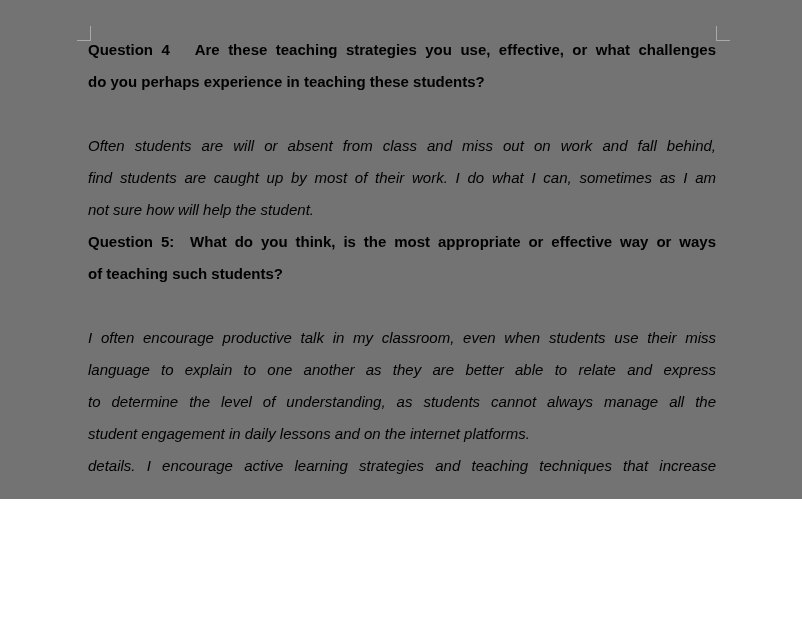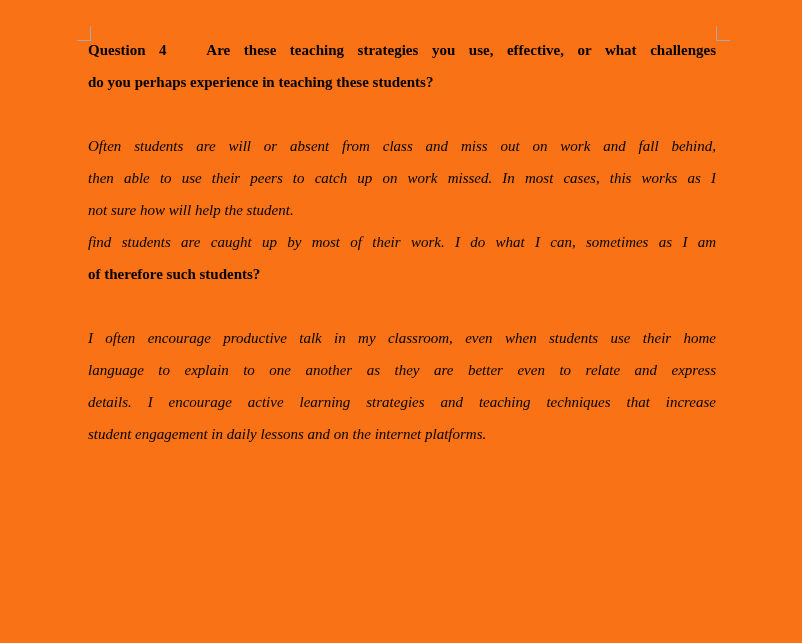--- a/index.html
+++ b/index.html
@@ -3,24 +3,24 @@
 <meta charset="utf-8">
 <style>
   html, body {
     margin: 0;
     padding: 0;
     background: #ffffff;
   }
   .page {
     position: relative;
     width: 802px;
-    height: 643px;
-    background: #f97316;
+    height: 499px;
+    background: #737373;
     overflow: hidden;
-    font-family: Liberation Serif, serif;
+    font-family: Liberation Sans, sans-serif;
     color: #000000;
   }
   
   .crop-mark {
     position: absolute;
     width: 13px;
     height: 14px;
     border: 0 solid #a9a9a9;
   }
   .crop-mark.tl {
@@ -74,32 +74,33 @@
 
     <div class="heading">
       <div class="line">Question 4&nbsp;&nbsp; Are these teaching strategies you use, effective, or what challenges</div>
       <div class="line last">do you perhaps experience in teaching these students?</div>
     </div>
 
     <div class="blank-line"></div>
 
     <div class="answer">
       <div class="line">Often students are will or absent from class and miss out on work and fall behind,</div>
-      <div class="line">then able to use their peers to catch up on work missed. In most cases, this works as I</div>
+      <div class="line">find students are caught up by most of their work. I do what I can, sometimes as I am</div>
       <div class="line last">not sure how will help the student.</div>
-      <div class="line">find students are caught up by most of their work. I do what I can, sometimes as I am</div>
     </div>
 
     <div class="heading">
-      <div class="line last">of therefore such students?</div>
+      <div class="line">Question 5:&nbsp; What do you think, is the most appropriate or effective way or ways</div>
+      <div class="line last">of teaching such students?</div>
     </div>
 
     <div class="blank-line"></div>
 
     <div class="answer">
-      <div class="line">I often encourage productive talk in my classroom, even when students use their home</div>
-      <div class="line">language to explain to one another as they are better even to relate and express</div>
+      <div class="line">I often encourage productive talk in my classroom, even when students use their miss</div>
+      <div class="line">language to explain to one another as they are better able to relate and express</div>
+      <div class="line">to determine the level of understanding, as students cannot always manage all the</div>
+      <div class="line last">student engagement in daily lessons and on the internet platforms.</div>
       <div class="line">details. I encourage active learning strategies and teaching techniques that increase</div>
-      <div class="line last">student engagement in daily lessons and on the internet platforms.</div>
     </div>
 
   </div>
 </div>
 
 </body></html>

